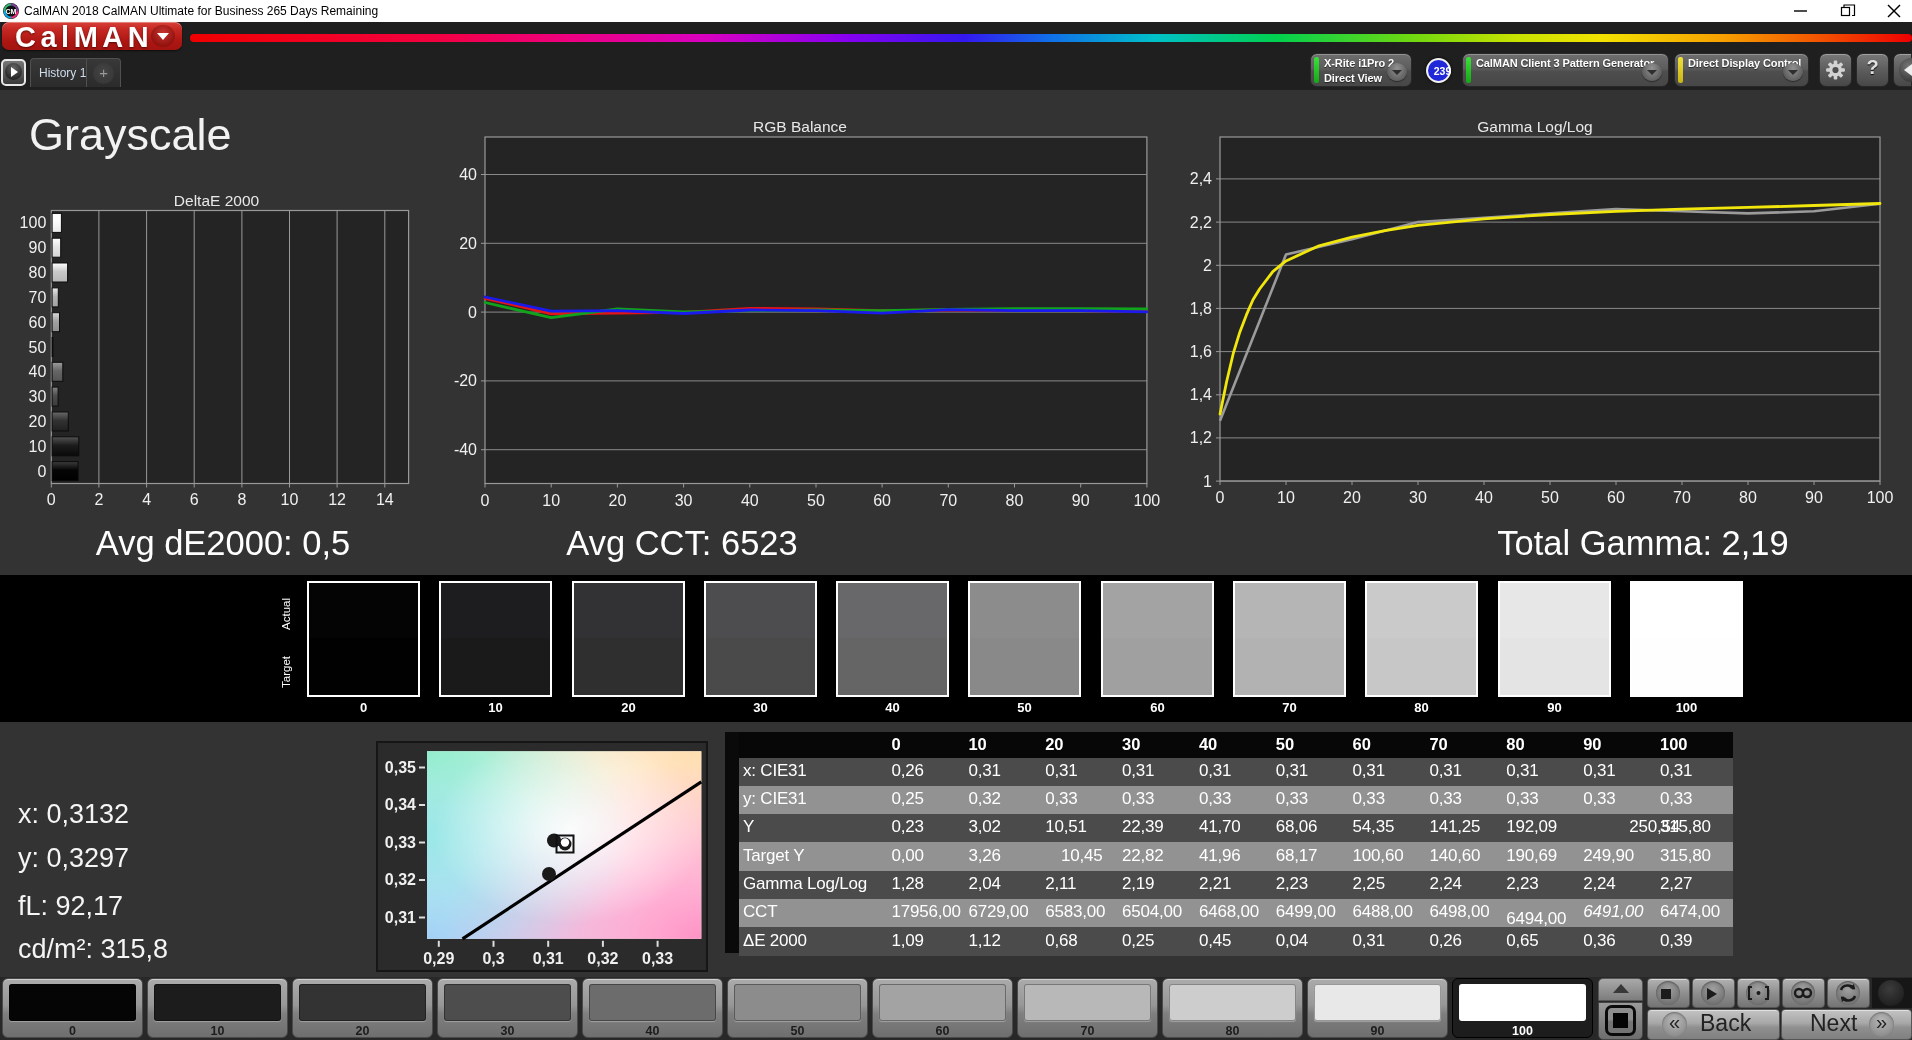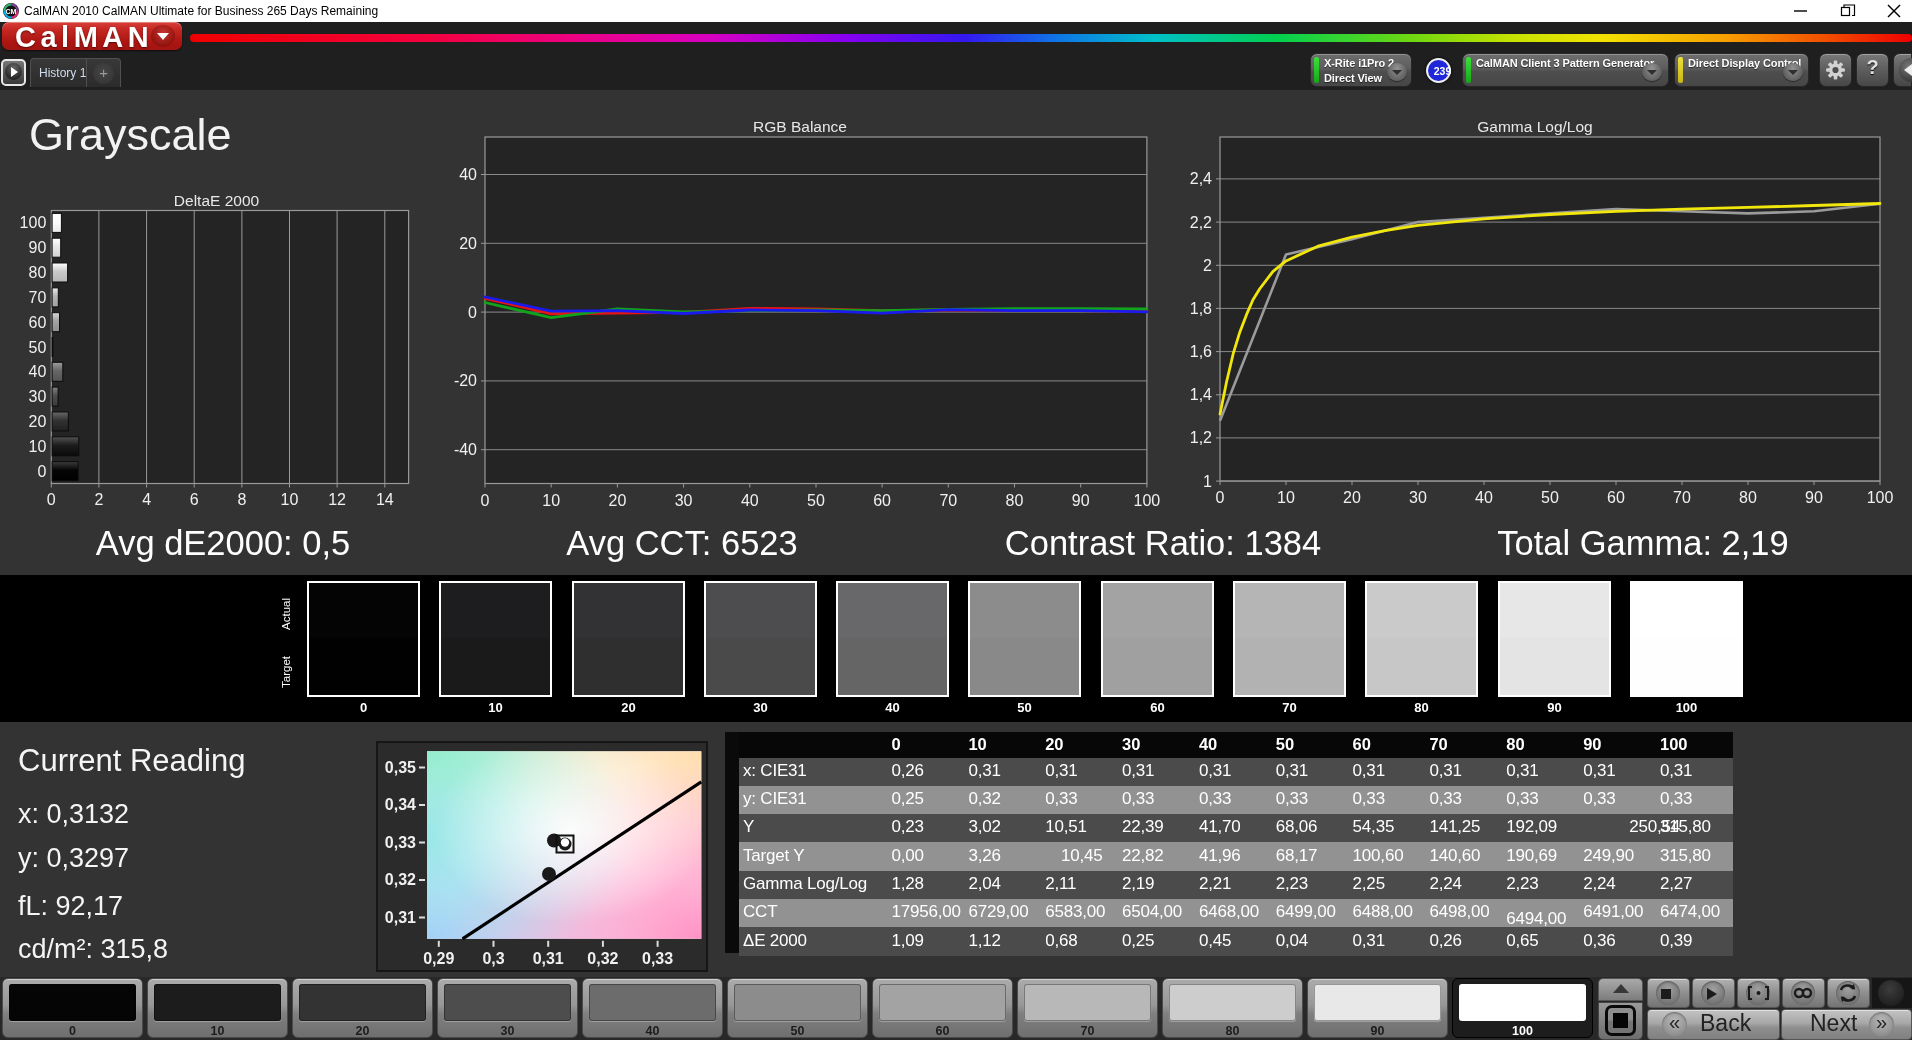--- a/index.html
+++ b/index.html
@@ -44,21 +44,21 @@
 .drop .t2{position:absolute;left:13px;top:18px;white-space:nowrap;font-size:11px;letter-spacing:-0.1px;font-weight:bold;color:#fff;text-shadow:0 1px 1px rgba(0,0,0,0.6);}
 .darr{position:absolute;width:20px;height:18px;border-radius:50%;
  background:radial-gradient(ellipse at 50% 30%,#929292,#5a5a5a 78%);box-shadow:0 1px 1px rgba(0,0,0,0.45);}
 .darr:after{content:"";position:absolute;left:4.5px;top:7px;width:0;height:0;
  border-left:5.5px solid transparent;border-right:5.5px solid transparent;border-top:5.5px solid #2e2e2e;}
 .sqbtn{top:53px;width:33px;height:34px;border-radius:7px;border:1px solid #282828;
  background:linear-gradient(#787878 0%,#5d5d5d 50%,#474747 100%);box-shadow:inset 0 1px 0 rgba(255,255,255,0.3);}
 </style></head><body>
 <div id="app">
 <div class="abs" id="titlebar"></div>
-<div class="abs" id="titletext">CalMAN 2010 CalMAN Ultimate for Business 265 Days Remaining</div>
+<div class="abs" id="titletext">CalMAN 2018 CalMAN Ultimate for Business 265 Days Remaining</div>
 
 <svg class="abs" style="left:3px;top:3px" width="16" height="16">
 <circle cx="8" cy="8" r="7.5" fill="#111"></circle>
 <circle cx="8" cy="8" r="7" fill="none" stroke-width="2" stroke="#333"></circle>
 <path d="M1.5 8 A6.5 6.5 0 0 1 8 1.5" stroke="#2bb673" stroke-width="2" fill="none"></path>
 <path d="M8 1.5 A6.5 6.5 0 0 1 14.5 8" stroke="#7f3f98" stroke-width="2" fill="none"></path>
 <path d="M14.5 8 A6.5 6.5 0 0 1 8 14.5" stroke="#ee2a7b" stroke-width="2" fill="none"></path>
 <path d="M8 14.5 A6.5 6.5 0 0 1 1.5 8" stroke="#00aeef" stroke-width="2" fill="none"></path>
 <text x="8" y="10.8" font-size="7" font-weight="bold" fill="#fff" text-anchor="middle" font-family="Liberation Sans">CM</text>
 </svg>
@@ -328,21 +328,20 @@
 <line x1="629.0" y1="373.0" x2="629.0" y2="377.0" stroke="#999" stroke-width="1"></line>
 <text x="629.0" y="395.0" font-size="16" fill="#f0f0f0" text-anchor="middle">90</text>
 <line x1="695.0" y1="373.0" x2="695.0" y2="377.0" stroke="#999" stroke-width="1"></line>
 <text x="695.0" y="395.0" font-size="16" fill="#f0f0f0" text-anchor="middle">100</text>
 <rect x="35.0" y="29.0" width="660.0" height="344.0" fill="none" stroke="#999" stroke-width="1.2"></rect>
 <polyline points="35.0,312.7 101.0,146.5 167.0,131.3 233.0,114.1 299.0,109.8 365.0,105.4 431.0,101.1 497.0,103.3 563.0,105.4 629.0,103.3 695.0,95.7" fill="none" stroke="#9b9b9b" stroke-width="2.6" stroke-linejoin="round"></polyline>
 <polyline points="35.0,306.2 41.6,273.8 48.2,245.7 54.8,224.2 61.4,206.9 68.0,191.8 74.6,181.0 87.8,163.7 101.0,152.9 134.0,137.8 167.0,129.2 200.0,122.7 233.0,117.3 299.0,110.8 365.0,106.5 431.0,103.3 497.0,101.1 563.0,99.4 629.0,97.5 695.0,95.5" fill="none" stroke="#f2e70c" stroke-width="2.8" stroke-linejoin="round" stroke-linecap="round"></polyline>
 </svg>
 <div class="abs" style="left:-77px;top:524px;width:600px;text-align:center;font-size:34.5px;color:#fff;">Avg dE2000: 0,5</div>
 <div class="abs" style="left:382px;top:524px;width:600px;text-align:center;font-size:34.5px;color:#fff;">Avg CCT: 6523</div>
-<div class="abs" style="left:863px;top:524px;width:600px;text-align:center;font-size:34.5px;color:#fff;">Contrast Ratio: 1384</div>
 <div class="abs" style="left:1343px;top:524px;width:600px;text-align:center;font-size:34.5px;color:#fff;">Total Gamma: 2,19</div>
     <div class="abs" style="left:0;top:575px;width:1912px;height:147px;background:#000;"></div>
 <div class="abs" style="left:270px;top:593px;width:40px;height:12px;color:#fff;font-size:11.5px;transform:rotate(-90deg);transform-origin:center;text-align:center;top:608px;left:266px;">Actual</div>
 <div class="abs" style="left:266px;top:666px;width:40px;height:12px;color:#fff;font-size:11.5px;transform:rotate(-90deg);transform-origin:center;text-align:center;">Target</div>
 <div class="abs" style="left:307px;top:581px;width:113px;height:116px;border:2px solid #fff;background:#010101;">
       <div style="width:100%;height:55px;background:#040404;"></div>
     </div>
 <div class="abs" style="left:307px;top:700px;width:113px;text-align:center;font-size:13px;font-weight:bold;color:#fff;">0</div>
 <div class="abs" style="left:439px;top:581px;width:113px;height:116px;border:2px solid #fff;background:#1a1a1a;">
       <div style="width:100%;height:55px;background:#1d1d1f;"></div>
@@ -377,21 +376,20 @@
     </div>
 <div class="abs" style="left:1365px;top:700px;width:113px;text-align:center;font-size:13px;font-weight:bold;color:#fff;">80</div>
 <div class="abs" style="left:1498px;top:581px;width:113px;height:116px;border:2px solid #fff;background:#e4e4e4;">
       <div style="width:100%;height:55px;background:#e7e7e7;"></div>
     </div>
 <div class="abs" style="left:1498px;top:700px;width:113px;text-align:center;font-size:13px;font-weight:bold;color:#fff;">90</div>
 <div class="abs" style="left:1630px;top:581px;width:113px;height:116px;border:2px solid #fff;background:#fefefe;">
       <div style="width:100%;height:55px;background:#ffffff;"></div>
     </div>
 <div class="abs" style="left:1630px;top:700px;width:113px;text-align:center;font-size:13px;font-weight:bold;color:#fff;">100</div>
-<div class="abs" style="left:18px;top:743px;font-size:31px;color:#f5f5f5;">Current Reading</div>
 <div class="abs" style="left:18px;top:799px;font-size:27px;color:#f5f5f5;">x: 0,3132</div>
 <div class="abs" style="left:18px;top:843px;font-size:27px;color:#f5f5f5;">y: 0,3297</div>
 <div class="abs" style="left:18px;top:891px;font-size:27px;color:#f5f5f5;">fL: 92,17</div>
 <div class="abs" style="left:18px;top:934px;font-size:27px;color:#f5f5f5;">cd/m²: 315,8</div>
 <div class="abs" style="left:376px;top:741px;width:332px;height:231px;background:#2b2b2b;border:2px solid #161616;"></div>
 <svg class="abs" style="left:376px;top:741px;" width="332" height="231" font-family="Liberation Sans">
 <defs>
 <radialGradient id="cTL" cx="0" cy="0" r="1.0">
           <stop offset="0" stop-color="#90f0bc"></stop>
           <stop offset="0.45" stop-color="#a9ecc4" stop-opacity="0.55"></stop>
@@ -539,21 +537,21 @@
 <div class="abs" style="left:743px;top:902.2px;font-size:17px;letter-spacing:-0.2px;color:#fff;">CCT</div>
 <div class="abs" style="left:891.5px;top:902.2px;font-size:17px;letter-spacing:-0.2px;color:#fff;">17956,00</div>
 <div class="abs" style="left:968.4px;top:902.2px;font-size:17px;letter-spacing:-0.2px;color:#fff;">6729,00</div>
 <div class="abs" style="left:1045.2px;top:902.2px;font-size:17px;letter-spacing:-0.2px;color:#fff;">6583,00</div>
 <div class="abs" style="left:1122.0px;top:902.2px;font-size:17px;letter-spacing:-0.2px;color:#fff;">6504,00</div>
 <div class="abs" style="left:1198.9px;top:902.2px;font-size:17px;letter-spacing:-0.2px;color:#fff;">6468,00</div>
 <div class="abs" style="left:1275.8px;top:902.2px;font-size:17px;letter-spacing:-0.2px;color:#fff;">6499,00</div>
 <div class="abs" style="left:1352.6px;top:902.2px;font-size:17px;letter-spacing:-0.2px;color:#fff;">6488,00</div>
 <div class="abs" style="left:1429.4px;top:902.2px;font-size:17px;letter-spacing:-0.2px;color:#fff;">6498,00</div>
 <div class="abs" style="left:1506.3px;top:902.2px;font-size:17px;letter-spacing:-0.2px;color:#fff;margin-top:7px;">6494,00</div>
-<div class="abs" style="left:1583.2px;top:902.2px;font-size:17px;letter-spacing:-0.2px;color:#fff;">6491,00</div>
+<div class="abs" style="left:1583.2px;top:902.2px;font-size:17px;letter-spacing:-0.2px;color:#fff;font-style:italic;">6491,00</div>
 <div class="abs" style="left:1660.0px;top:902.2px;font-size:17px;letter-spacing:-0.2px;color:#fff;">6474,00</div>
 <div class="abs" style="left:739px;top:927.3px;width:994px;height:28.3px;background:#4b4b4b;"></div>
 <div class="abs" style="left:743px;top:930.5px;font-size:17px;letter-spacing:-0.2px;color:#fff;">ΔE 2000</div>
 <div class="abs" style="left:891.5px;top:930.5px;font-size:17px;letter-spacing:-0.2px;color:#fff;">1,09</div>
 <div class="abs" style="left:968.4px;top:930.5px;font-size:17px;letter-spacing:-0.2px;color:#fff;">1,12</div>
 <div class="abs" style="left:1045.2px;top:930.5px;font-size:17px;letter-spacing:-0.2px;color:#fff;">0,68</div>
 <div class="abs" style="left:1122.0px;top:930.5px;font-size:17px;letter-spacing:-0.2px;color:#fff;">0,25</div>
 <div class="abs" style="left:1198.9px;top:930.5px;font-size:17px;letter-spacing:-0.2px;color:#fff;">0,45</div>
 <div class="abs" style="left:1275.8px;top:930.5px;font-size:17px;letter-spacing:-0.2px;color:#fff;">0,04</div>
 <div class="abs" style="left:1352.6px;top:930.5px;font-size:17px;letter-spacing:-0.2px;color:#fff;">0,31</div>

